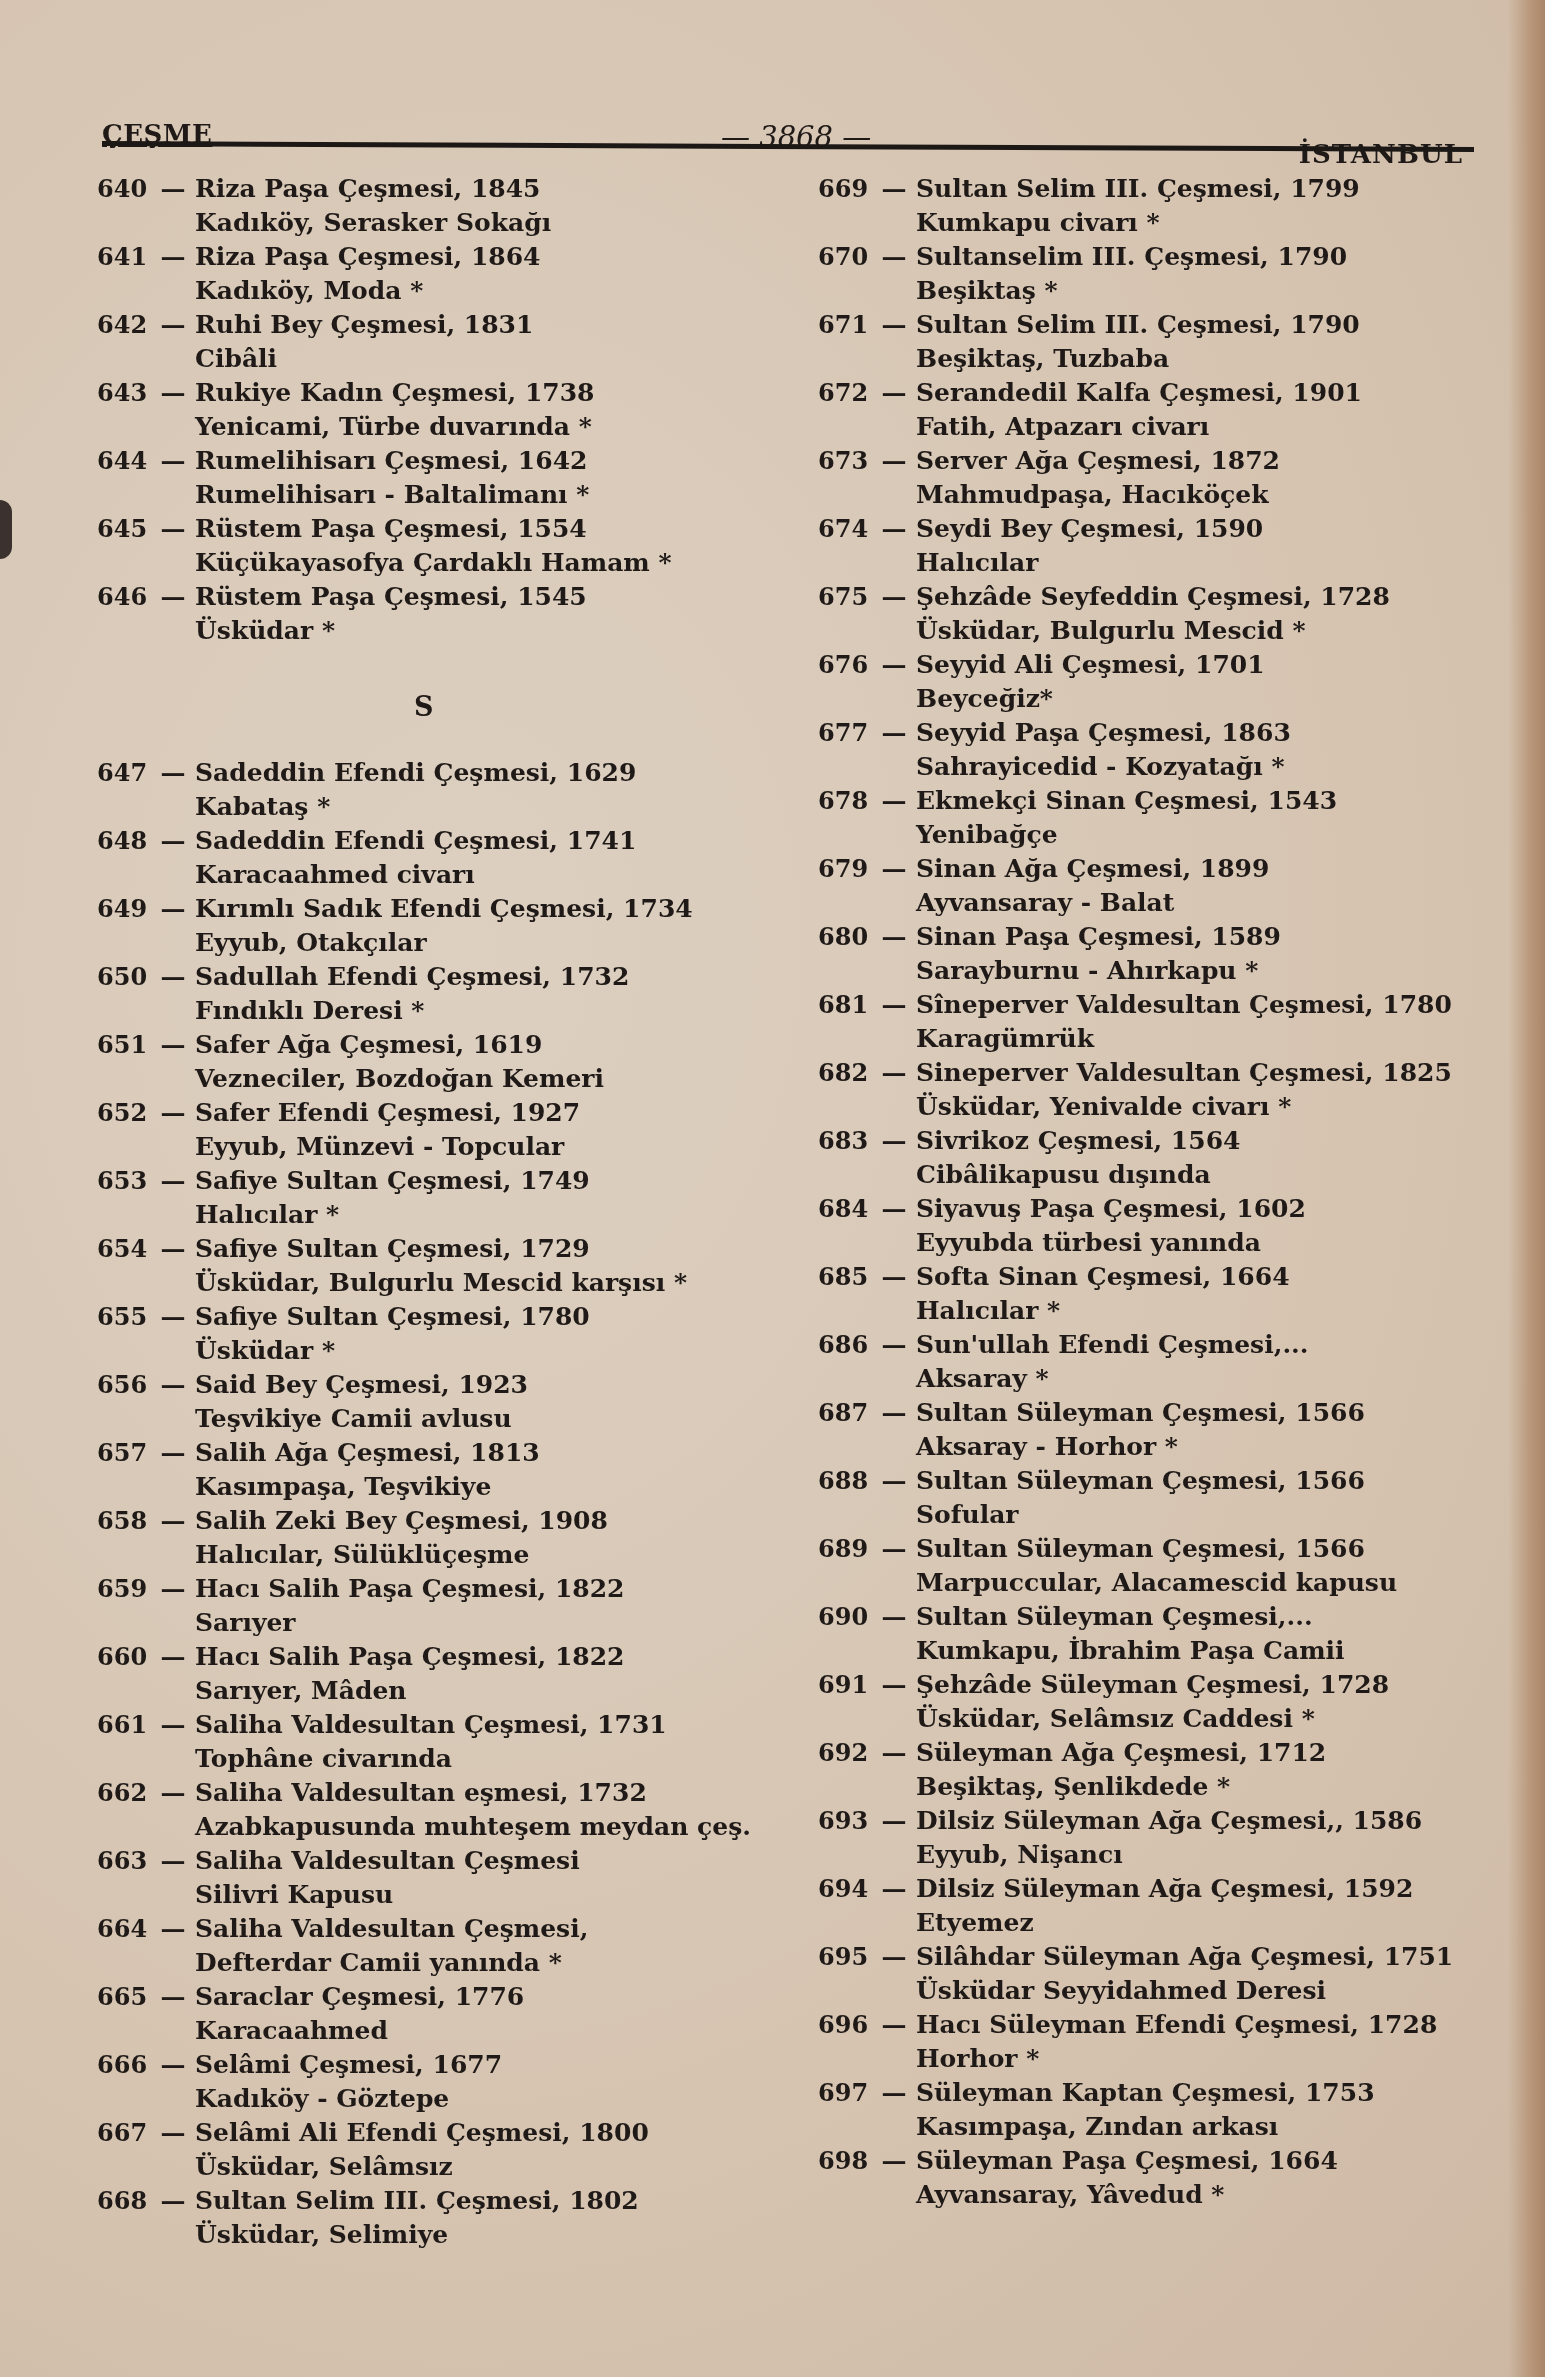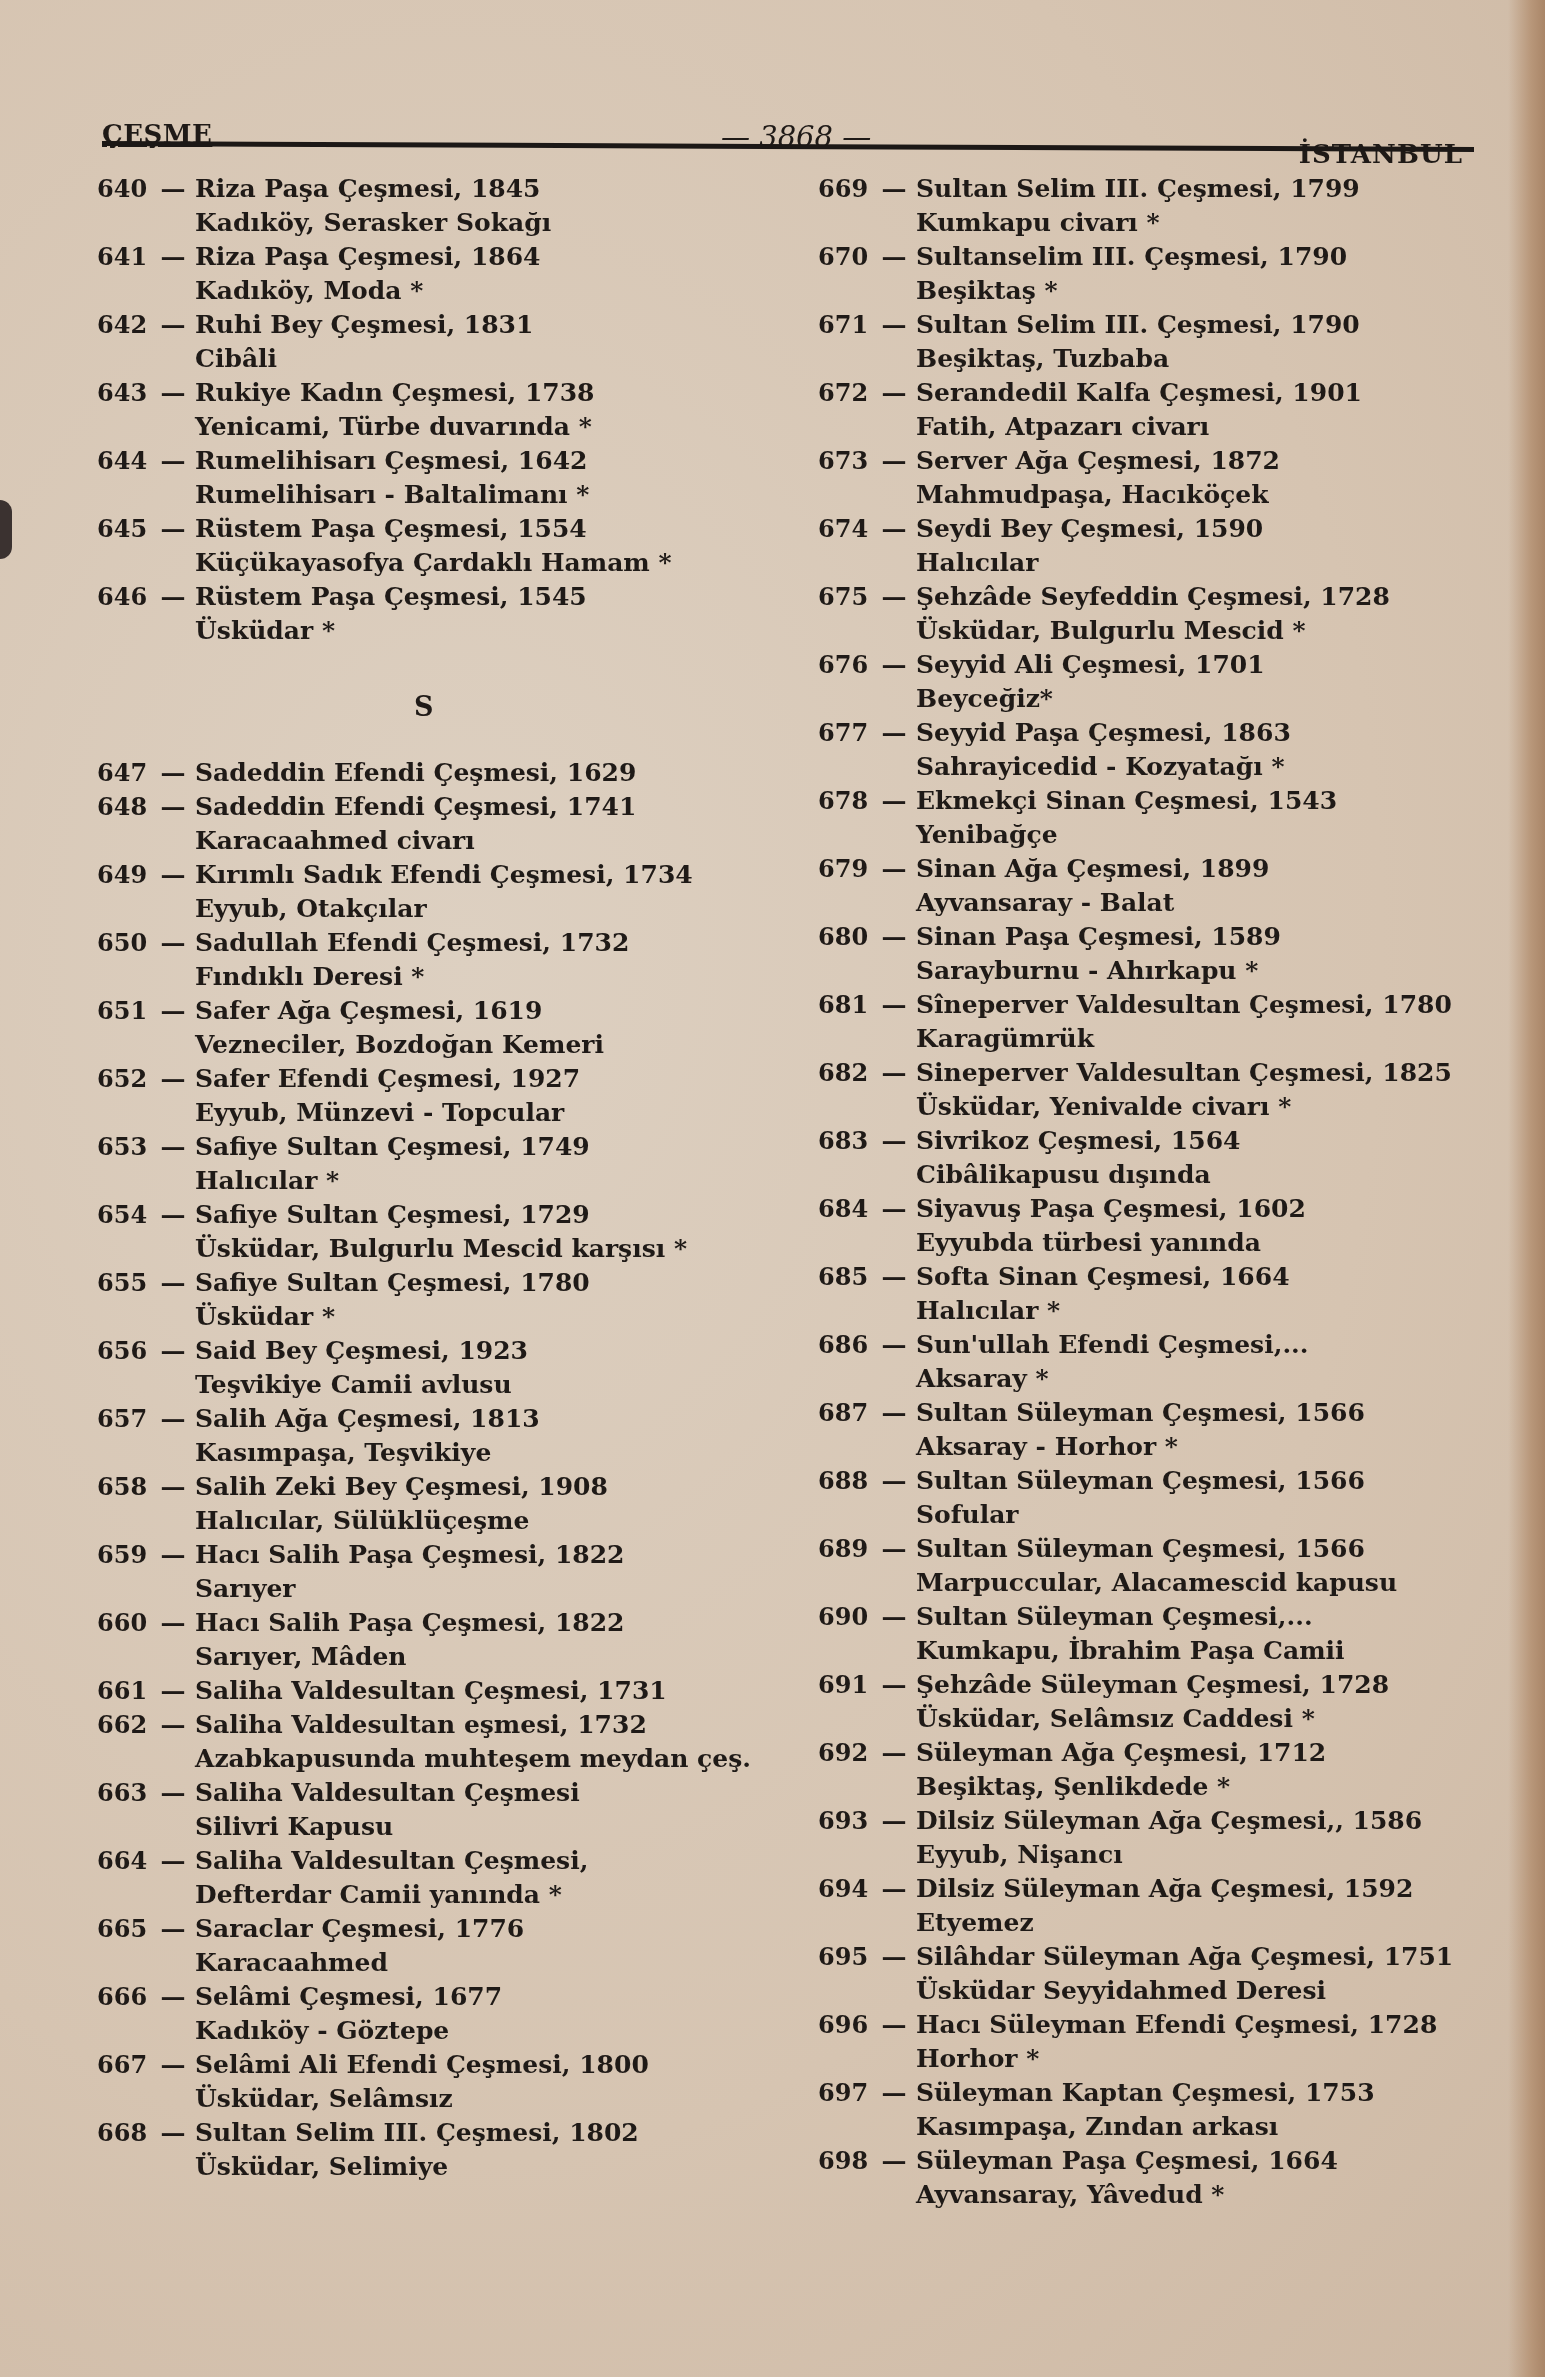--- a/index.html
+++ b/index.html
@@ -90,20 +90,21 @@
       </div>
       <div class="entry">
         <div class="entry-line1"><span class="entry-num">646</span><span class="entry-dash">—</span><span class="entry-name">Rüstem Paşa Çeşmesi, 1545</span></div>
         <div class="entry-line2">Üsküdar *</div>
       </div>
     </div>
   <div class="section-letter">S</div>
   <div id="left-s">
       <div class="entry">
         <div class="entry-line1"><span class="entry-num">647</span><span class="entry-dash">—</span><span class="entry-name">Sadeddin Efendi Çeşmesi, 1629</span></div>
+        <div class="entry-line2">Kabataş *</div>
       </div>
       <div class="entry">
         <div class="entry-line1"><span class="entry-num">648</span><span class="entry-dash">—</span><span class="entry-name">Sadeddin Efendi Çeşmesi, 1741</span></div>
         <div class="entry-line2">Karacaahmed civarı</div>
       </div>
       <div class="entry">
         <div class="entry-line1"><span class="entry-num">649</span><span class="entry-dash">—</span><span class="entry-name">Kırımlı Sadık Efendi Çeşmesi, 1734</span></div>
         <div class="entry-line2">Eyyub, Otakçılar</div>
       </div>
       <div class="entry">
@@ -145,20 +146,21 @@
       <div class="entry">
         <div class="entry-line1"><span class="entry-num">659</span><span class="entry-dash">—</span><span class="entry-name">Hacı Salih Paşa Çeşmesi, 1822</span></div>
         <div class="entry-line2">Sarıyer</div>
       </div>
       <div class="entry">
         <div class="entry-line1"><span class="entry-num">660</span><span class="entry-dash">—</span><span class="entry-name">Hacı Salih Paşa Çeşmesi, 1822</span></div>
         <div class="entry-line2">Sarıyer, Mâden</div>
       </div>
       <div class="entry">
         <div class="entry-line1"><span class="entry-num">661</span><span class="entry-dash">—</span><span class="entry-name">Saliha Valdesultan Çeşmesi, 1731</span></div>
+        <div class="entry-line2">Tophâne civarında</div>
       </div>
       <div class="entry">
         <div class="entry-line1"><span class="entry-num">662</span><span class="entry-dash">—</span><span class="entry-name">Saliha Valdesultan eşmesi, 1732</span></div>
         <div class="entry-line2">Azabkapusunda muhteşem meydan çeş.</div>
       </div>
       <div class="entry">
         <div class="entry-line1"><span class="entry-num">663</span><span class="entry-dash">—</span><span class="entry-name">Saliha Valdesultan Çeşmesi</span></div>
         <div class="entry-line2">Silivri Kapusu</div>
       </div>
       <div class="entry">

